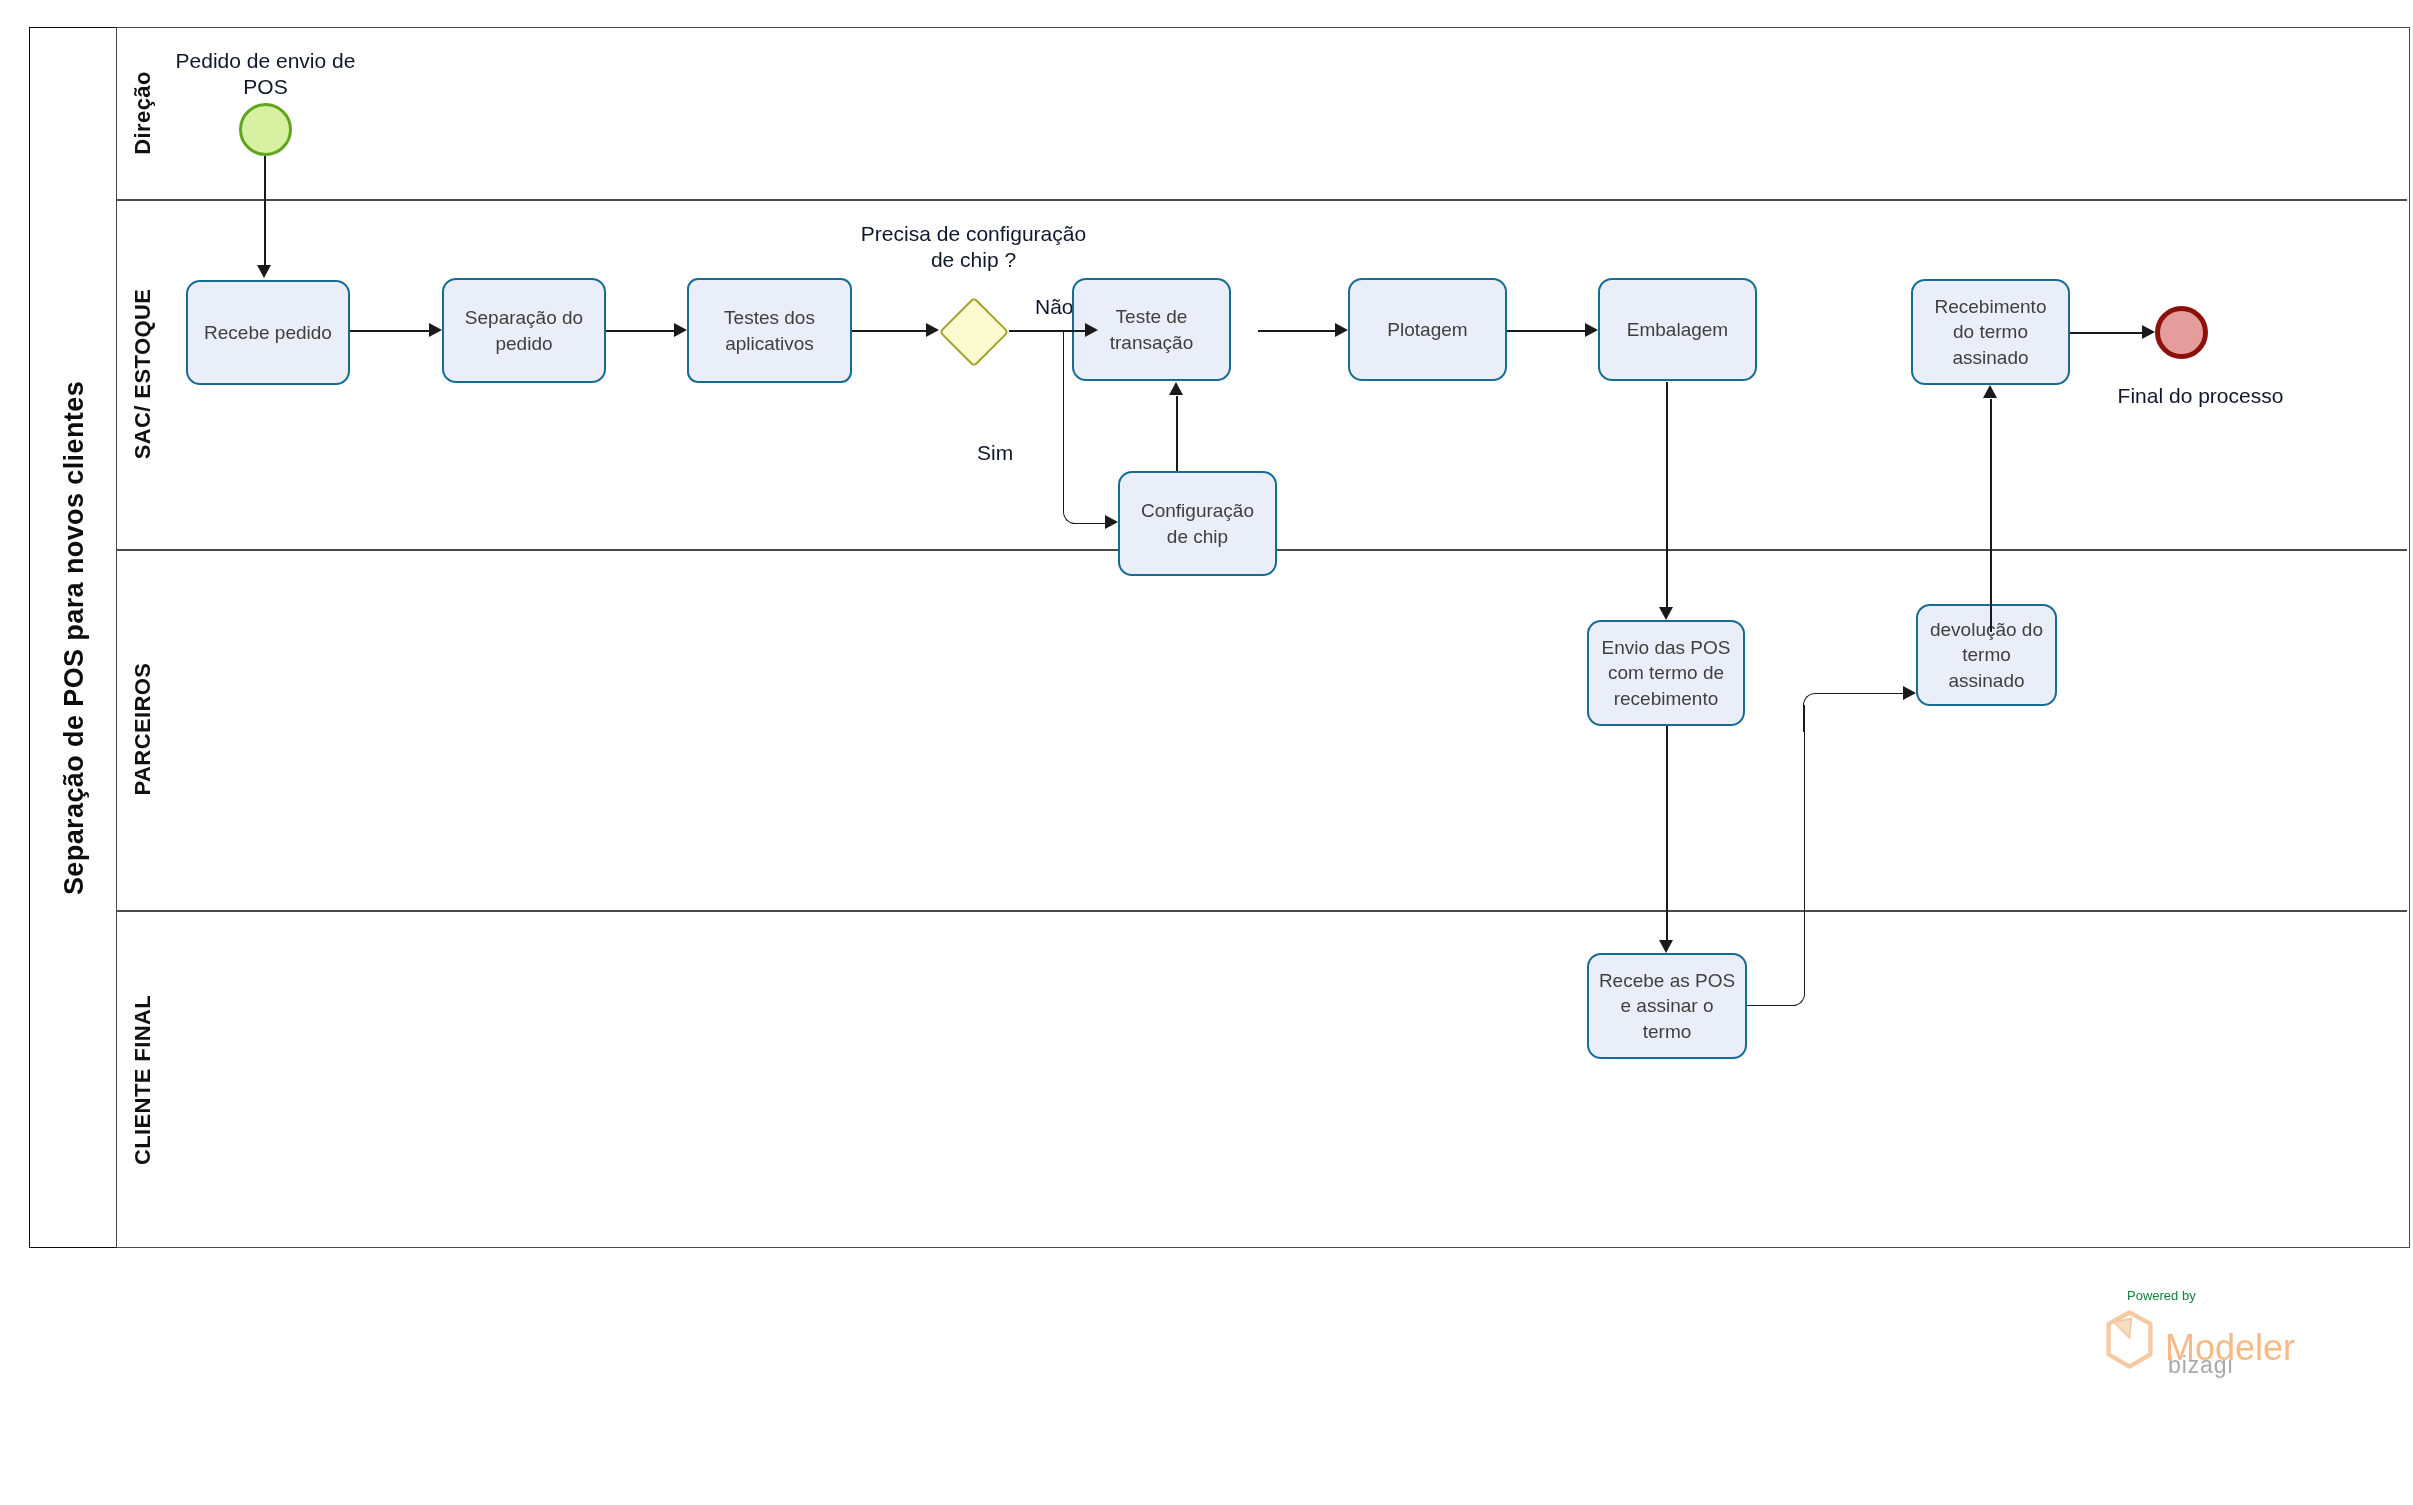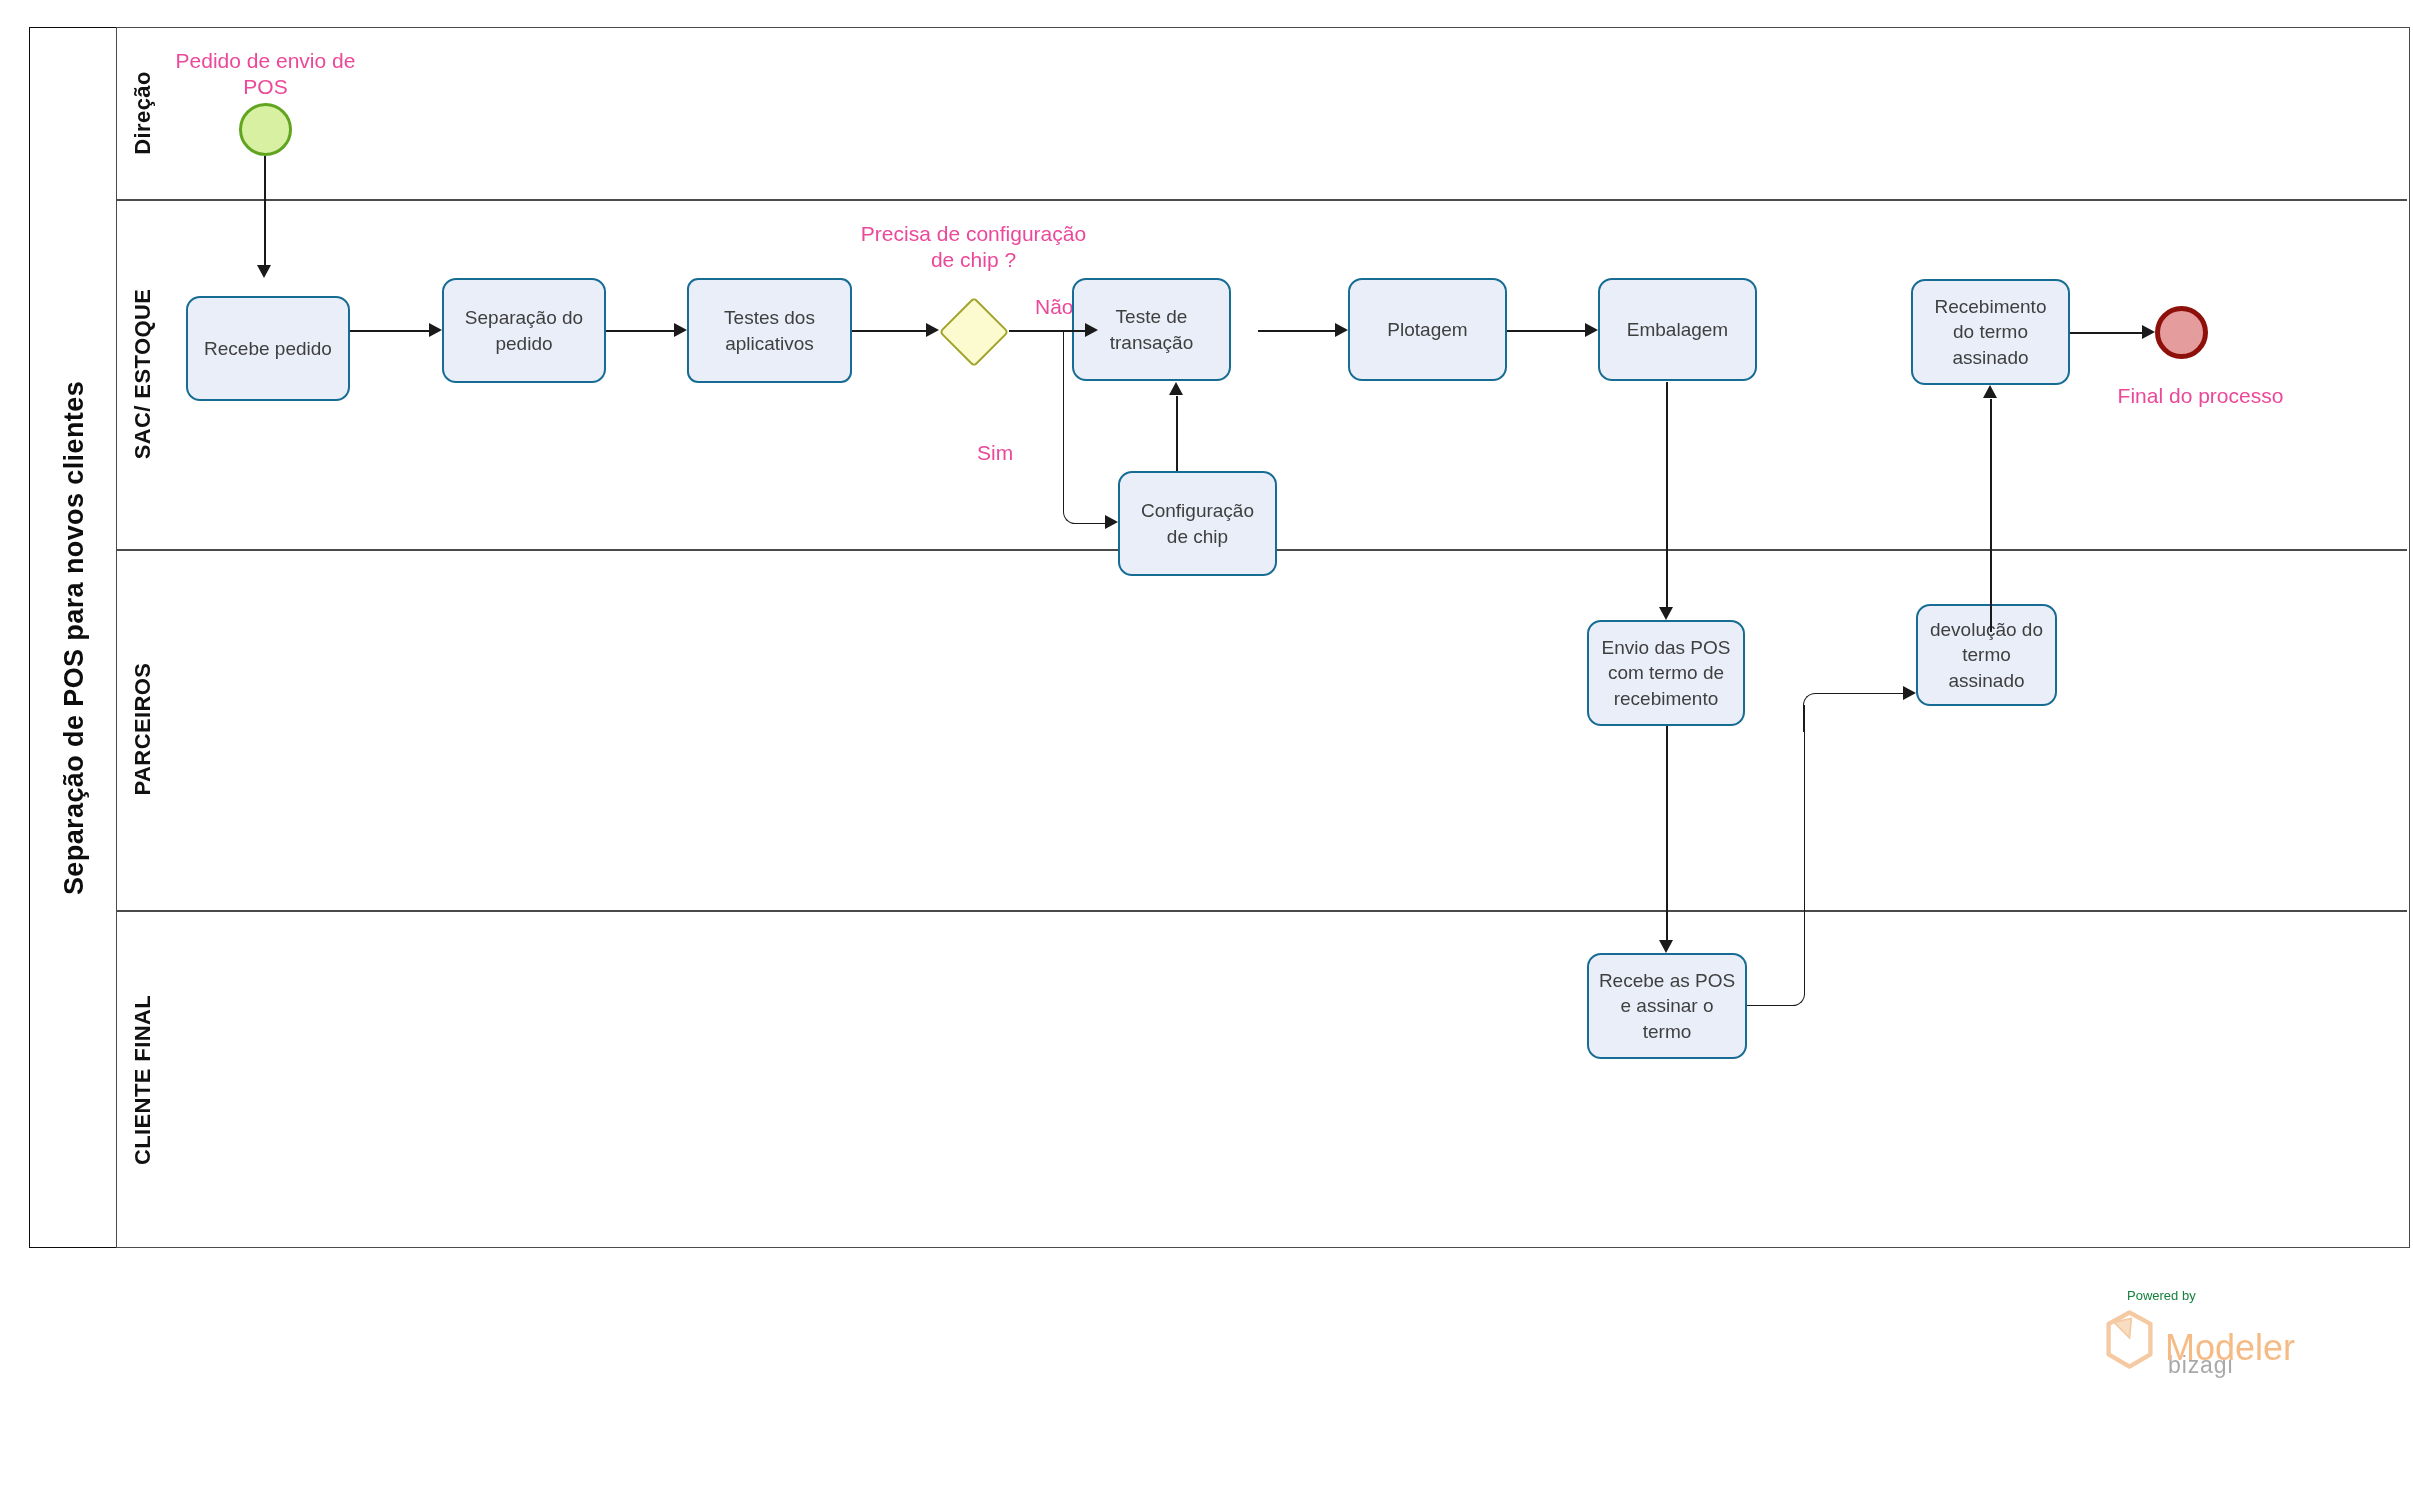--- a/index.html
+++ b/index.html
@@ -33,21 +33,21 @@
     font-size:19px;line-height:1.32;color:#3f3f3f;padding:0 8.8px;box-sizing:border-box;
   }
   .event{border-radius:50%;box-sizing:border-box;}
   .event-start{left:239px;top:103px;width:53px;height:53px;background:#D7F0A1;border:3.5px solid #61A41F;}
   .event-end{left:2155px;top:306px;width:53px;height:53px;background:#E59C9C;border:5.3px solid #8E100A;}
   .gateway{
     left:949px;top:307px;width:50px;height:50px;transform:rotate(45deg);
     background:#FBFBCF;border:2.6px solid #A2A32B;border-radius:4.4px;box-sizing:border-box;
   }
   
-  .flow-label{font-size:21px;color:#ec4899;text-align:center;line-height:1.22;}
+  .flow-label{font-size:21px;color:#0f172a;text-align:center;line-height:1.22;}
   
   .line{background:#1a1a1a;}
   .hline{height:1.8px;}
   .vline{width:1.8px;}
   .elbow{box-sizing:border-box;background:transparent;}
   .ar{width:0;height:0;}
   .ar-r{border-top:7.9px solid transparent;border-bottom:7.9px solid transparent;border-left:13px solid #1a1a1a;}
   .ar-d{border-left:7.9px solid transparent;border-right:7.9px solid transparent;border-top:13px solid #1a1a1a;}
   .ar-u{border-left:7.9px solid transparent;border-right:7.9px solid transparent;border-bottom:13px solid #1a1a1a;}
   
@@ -75,21 +75,21 @@
 <div class="abs event event-start"></div>
 
 <div class="abs event event-end"></div>
 <div class="abs flow-label" style="left:2104px;top:383px;width:193px;">Final do processo</div>
 
 <div class="abs flow-label" style="left:859px;top:221px;width:229px;">Precisa de configuração de chip ?</div>
 <div class="abs gateway"></div>
 <div class="abs flow-label" style="left:1035px;top:294px;">Não</div>
 <div class="abs flow-label" style="left:977px;top:440px;">Sim</div>
 
-<div class="abs task" style="left:186px;top:296px;width:164px;height:105px;">Recebe pedido</div>
+<div class="abs task" style="left:186px;top:280px;width:164px;height:105px;">Recebe pedido</div>
 <div class="abs task" style="left:442px;top:278px;width:164px;height:105px;">Separação do pedido</div>
 <div class="abs task" style="left:687px;top:278px;width:165px;height:105px;border-radius:11px;">Testes dos aplicativos</div>
 <div class="abs task" style="left:1072px;top:278px;width:159px;height:103px;">Teste de transação</div>
 <div class="abs task" style="left:1348px;top:278px;width:159px;height:103px;">Plotagem</div>
 <div class="abs task" style="left:1598px;top:278px;width:159px;height:103px;">Embalagem</div>
 <div class="abs task" style="left:1118px;top:471px;width:159px;height:105px;">Configuração de chip</div>
 <div class="abs task" style="left:1587px;top:620px;width:158px;height:106px;">Envio das POS com termo de recebimento</div>
 <div class="abs task" style="left:1911px;top:279px;width:159px;height:106px;">Recebimento do termo assinado</div>
 <div class="abs task" style="left:1916px;top:604px;width:141px;height:102px;">devolução do termo assinado</div>
 <div class="abs task" style="left:1587px;top:953px;width:160px;height:106px;">Recebe as POS e assinar o termo</div>

